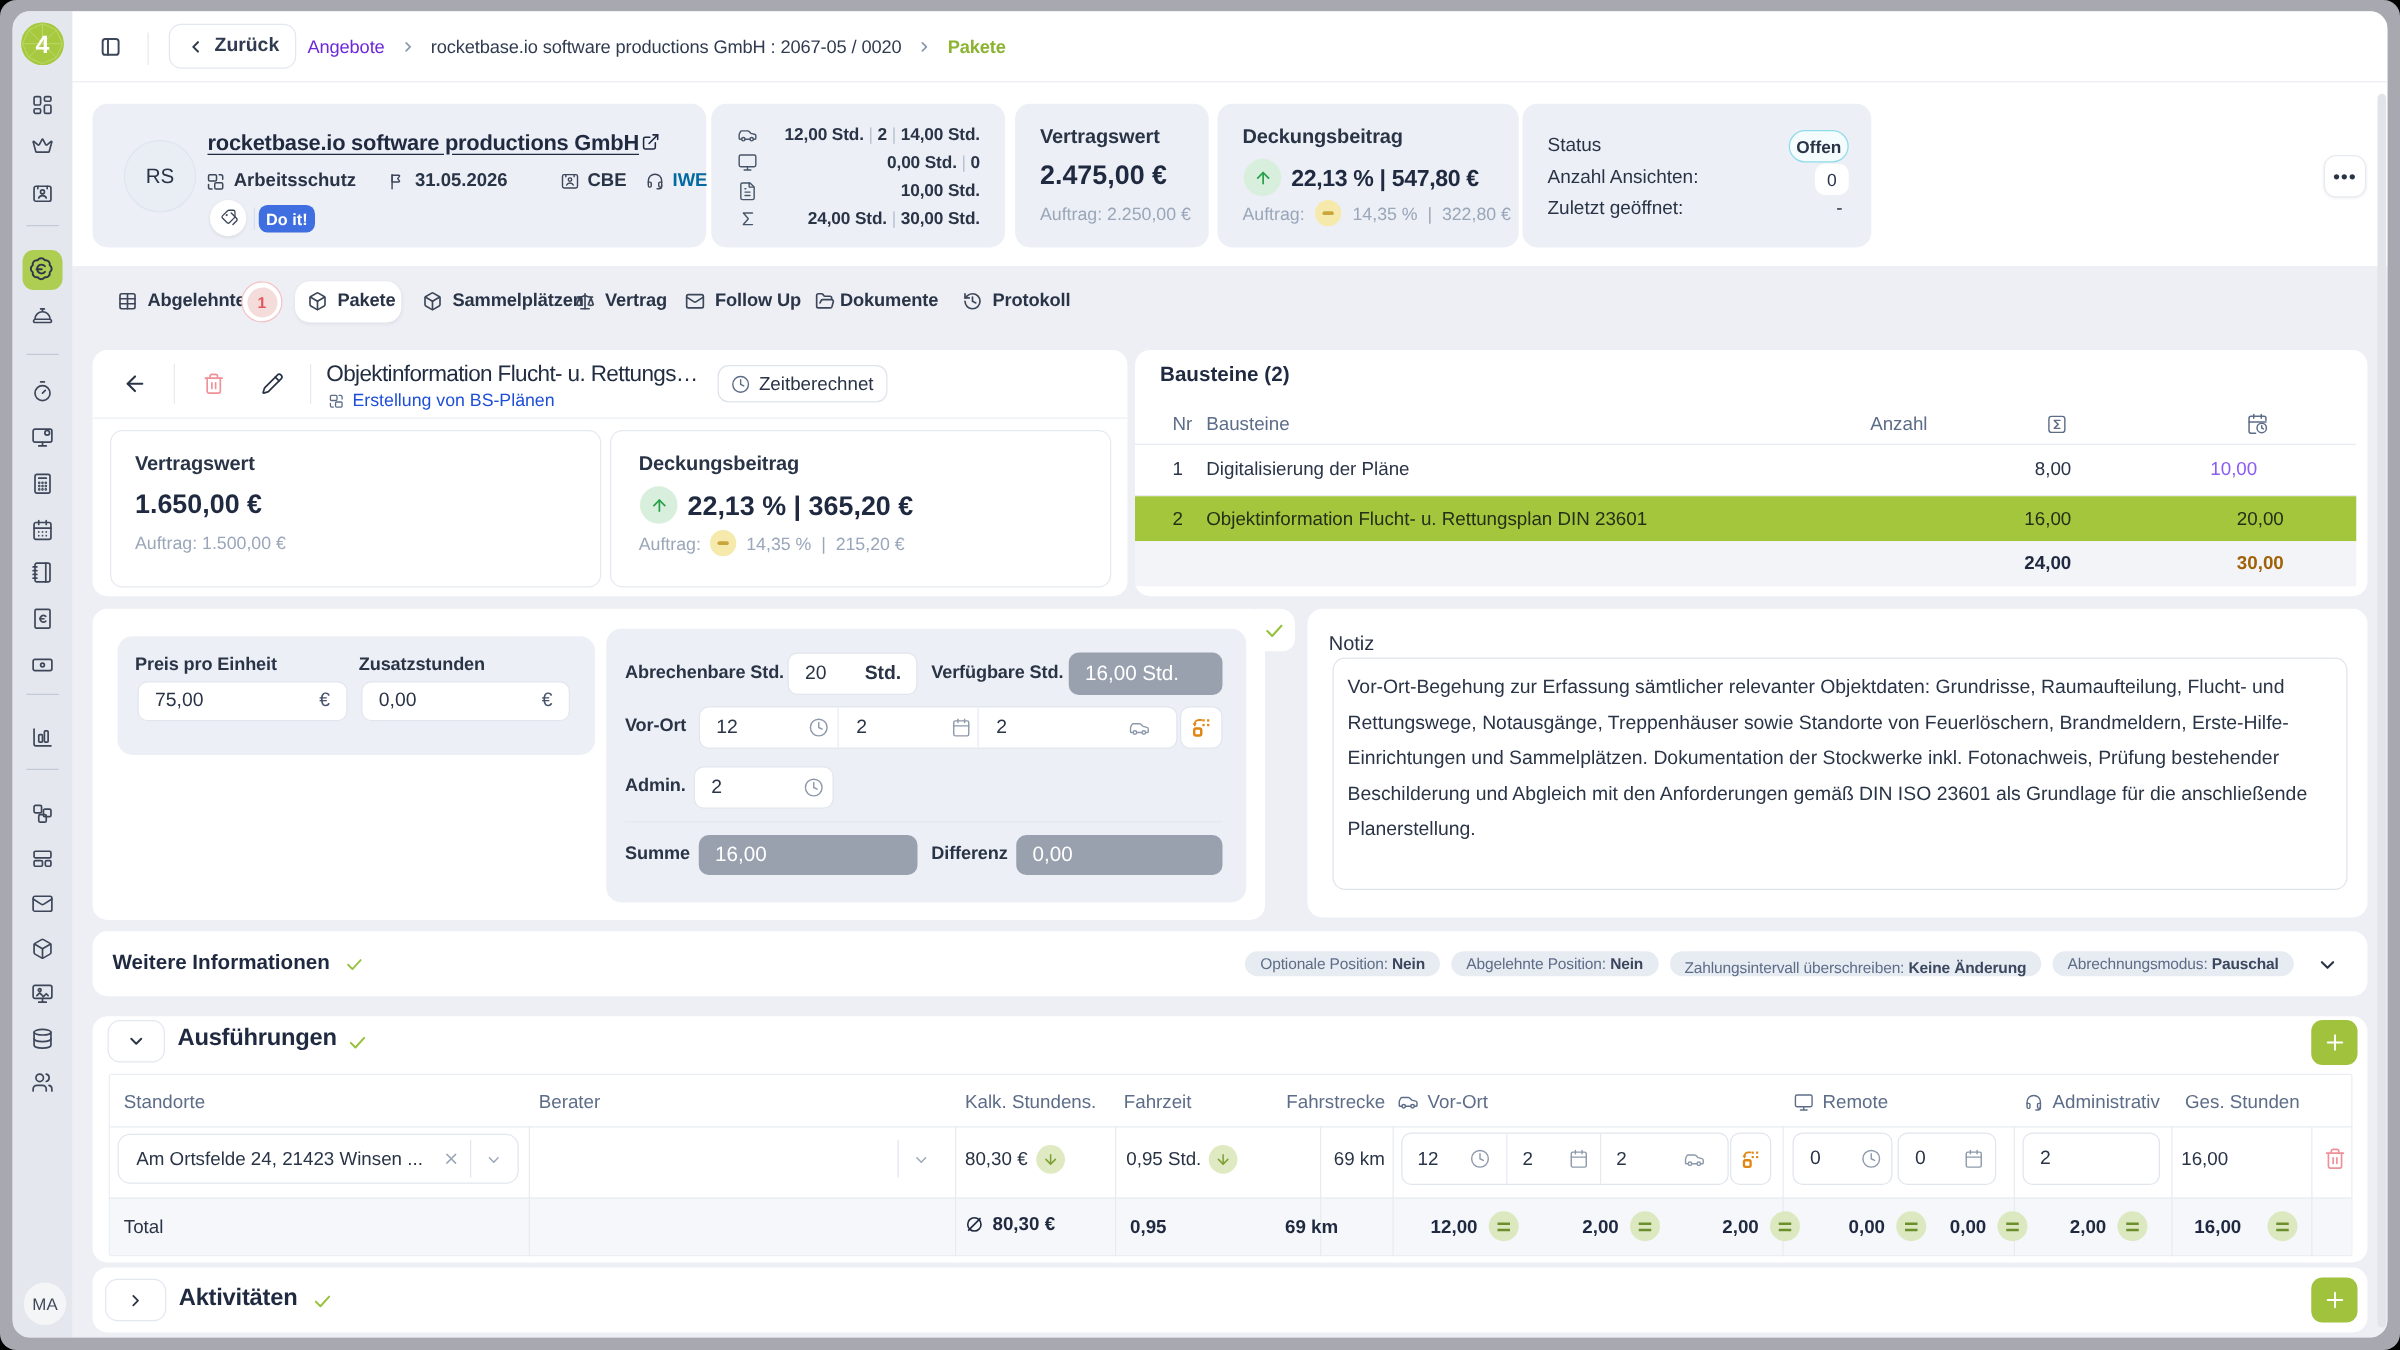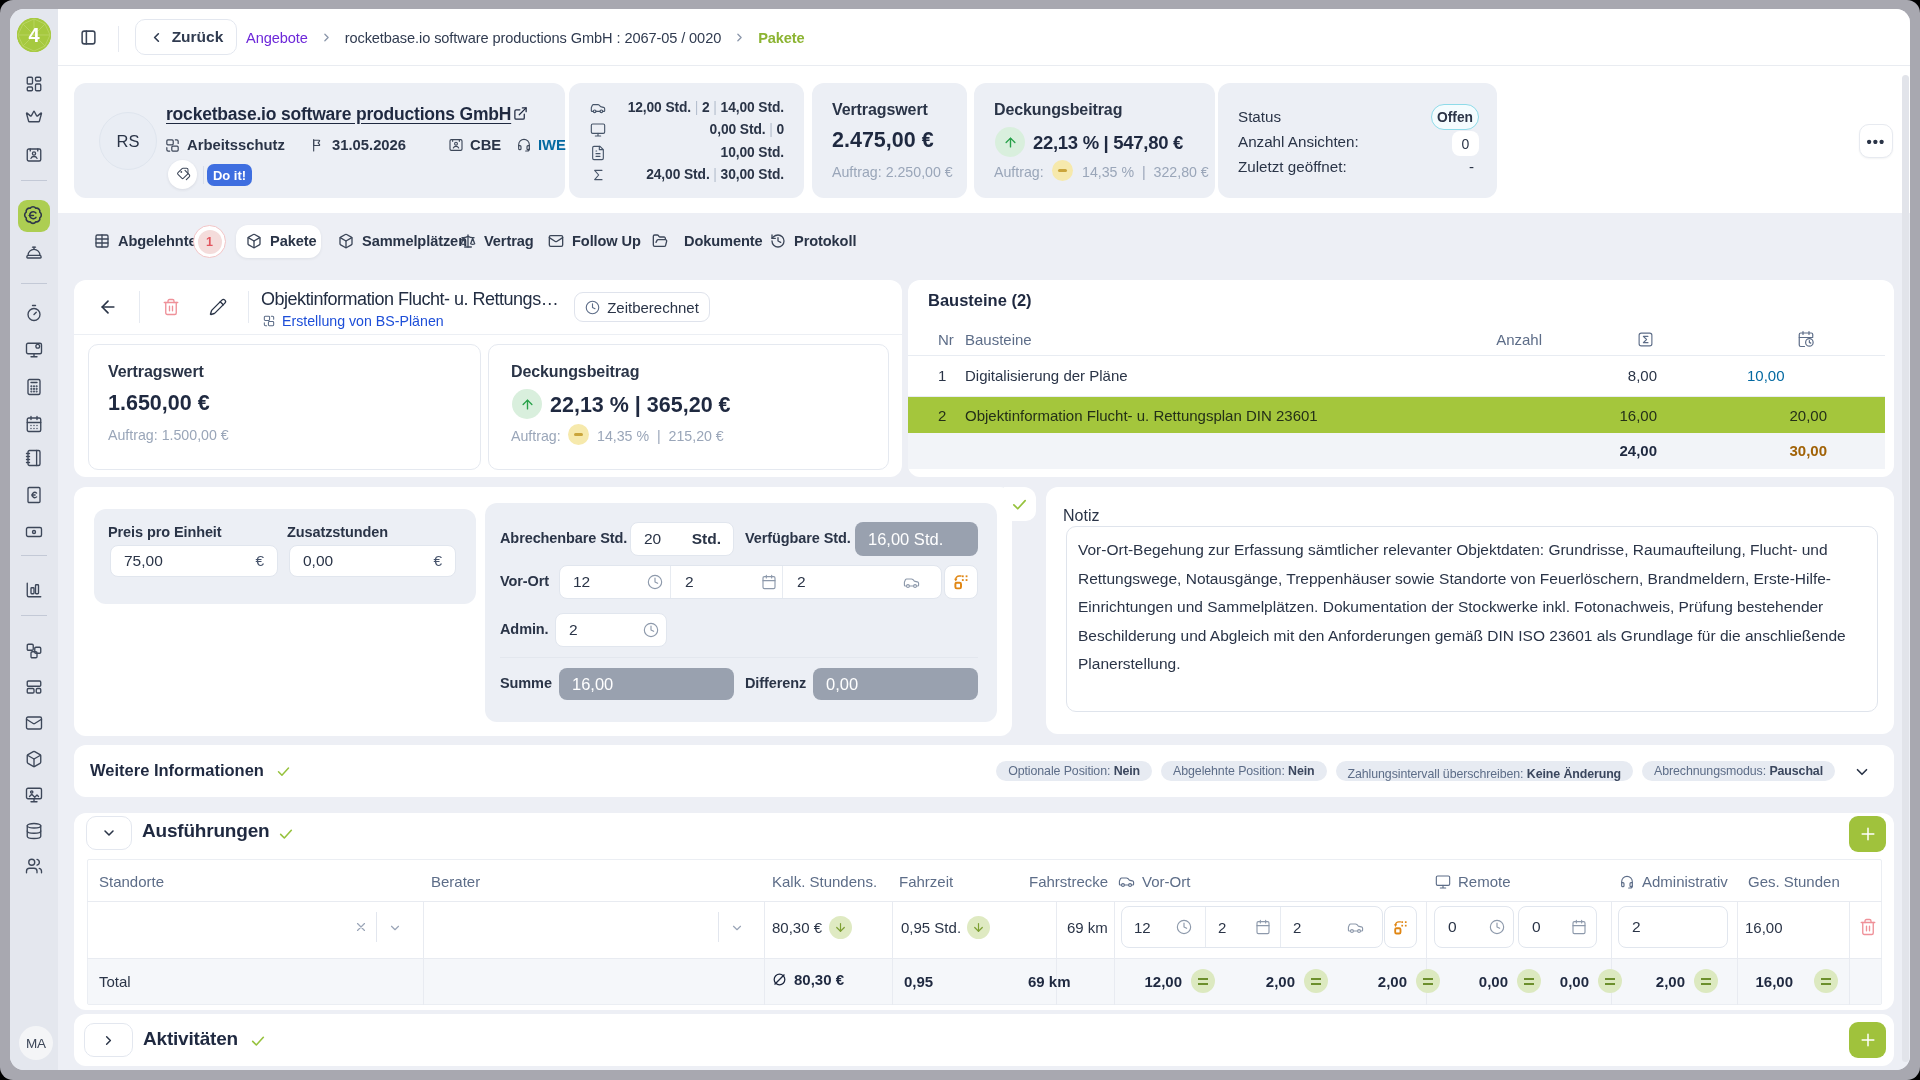--- a/index.html
+++ b/index.html
@@ -370,21 +370,21 @@
         </svg>
         <span>Vertrag</span>
       </div>
       <div class="abs row" style="left:490px;top:12px;height:32px;gap:8px;font-size:14.6px;font-weight:bold;color:#2a3447;letter-spacing:-0.1px">
         <svg width="16" height="16" viewBox="0 0 24 24" fill="none" stroke="#3d4759" stroke-width="2" stroke-linecap="round" stroke-linejoin="round">
           <rect x="2" y="4" width="20" height="16" rx="2"></rect>
           <path d="m22 7-8.97 5.7a1.94 1.94 0 0 1-2.06 0L2 7"></path>
         </svg>
         <span>Follow Up</span>
       </div>
-      <div class="abs row" style="left:594px;top:12px;height:32px;gap:16px;font-size:14.6px;font-weight:bold;color:#2a3447;letter-spacing:-0.1px">
+      <div class="abs row" style="left:594px;top:12px;height:32px;gap:4px;font-size:14.6px;font-weight:bold;color:#2a3447;letter-spacing:-0.1px">
         <svg width="16" height="16" viewBox="0 0 24 24" fill="none" stroke="#3d4759" stroke-width="2" stroke-linecap="round" stroke-linejoin="round">
           <path d="m6 14 1.5-2.9A2 2 0 0 1 9.24 10H20a2 2 0 0 1 1.94 2.5l-1.54 6a2 2 0 0 1-1.95 1.5H4a2 2 0 0 1-2-2V5a2 2 0 0 1 2-2h3.9a2 2 0 0 1 1.69.9l.81 1.2a2 2 0 0 0 1.67.9H18a2 2 0 0 1 2 2v2"></path>
         </svg>
         <span>Dokumente</span>
       </div>
       <div class="abs row" style="left:712px;top:12px;height:32px;gap:8px;font-size:14.6px;font-weight:bold;color:#2a3447;letter-spacing:-0.1px">
         <svg width="16" height="16" viewBox="0 0 24 24" fill="none" stroke="#3d4759" stroke-width="2" stroke-linecap="round" stroke-linejoin="round">
           <path d="M3 12a9 9 0 1 0 9-9 9.75 9.75 0 0 0-6.74 2.74L3 8"></path>
           <path d="M3 3v5h5"></path>
           <path d="M12 7v5l4 2"></path>
@@ -457,21 +457,21 @@
         <path d="M16 2v4M8 2v4"></path>
         <path d="M21 8.5V6a2 2 0 0 0-2-2H5a2 2 0 0 0-2 2v14a2 2 0 0 0 2 2h5"></path>
         <path d="M3 10h18"></path>
         <circle cx="16.5" cy="16.5" r="5"></circle>
         <path d="M16.5 14v2.5l1.8 1"></path>
       </svg>
       <div class="abs" style="left:850px;top:142px;width:977px;height:1px;background:#e8ecf2"></div>
       <div class="abs" style="left:880px;top:154px;font-size:15px;color:#2a3447">1</div>
       <div class="abs" style="left:907px;top:154px;font-size:15px;color:#2a3447">Digitalisierung der Pläne</div>
       <div class="abs" style="left:1519px;top:154px;width:80px;text-align:right;font-size:15px;color:#2a3447">8,00</div>
-      <div class="abs" style="left:1689px;top:154px;width:80px;text-align:left;font-size:15px;color:#0369a1">10,00</div>
+      <div class="abs" style="left:1689px;top:154px;width:80px;text-align:center;font-size:15px;color:#8b5cf6">10,00</div>
       <div class="abs" style="left:850px;top:183px;width:977px;height:1px;background:#e8ecf2"></div>
       <div class="abs" style="left:850px;top:184px;width:977px;height:36px;background:#a4c63c"></div>
       <div class="abs" style="left:880px;top:194px;font-size:15px;color:#243018">2</div>
       <div class="abs" style="left:907px;top:194px;font-size:15px;color:#243018">Objektinformation Flucht- u. Rettungsplan DIN 23601</div>
       <div class="abs" style="left:1519px;top:194px;width:80px;text-align:right;font-size:15px;color:#243018">16,00</div>
       <div class="abs" style="left:1689px;top:194px;width:80px;text-align:right;font-size:15px;color:#243018">20,00</div>
       <div class="abs" style="left:850px;top:220px;width:977px;height:36px;background:#f2f4f8"></div>
       <div class="abs" style="left:1519px;top:229px;width:80px;text-align:right;font-size:15px;font-weight:bold;color:#1f2940">24,00</div>
       <div class="abs" style="left:1689px;top:229px;width:80px;text-align:right;font-size:15px;font-weight:bold;color:#a16207">30,00</div>
       <div class="wcard" style="left:16px;top:274px;width:938px;height:249px"></div>
@@ -610,20 +610,23 @@
           <rect x="2" y="3" width="20" height="14" rx="2"></rect>
           <path d="M12 17v4M8 21h8"></path>
         </svg>Remote</div>
       <div class="colhead" style="left:1561px;top:660px"><svg width="16" height="16" viewBox="0 0 24 24" fill="none" stroke="#5d6d88" stroke-width="1.7" stroke-linecap="round" stroke-linejoin="round">
           <path d="M4 13.5v-2a8 8 0 0 1 16 0v2"></path>
           <path d="M4 13h2a1.5 1.5 0 0 1 1.5 1.5v3A1.5 1.5 0 0 1 6 19H5.5A1.5 1.5 0 0 1 4 17.5Z"></path>
           <path d="M20 13h-2a1.5 1.5 0 0 0-1.5 1.5v3A1.5 1.5 0 0 0 18 19h.5a1.5 1.5 0 0 0 1.5-1.5Z"></path>
           <path d="M20 16.5v1.5a3 3 0 0 1-3 3h-2.5"></path>
         </svg>Administrativ</div>
       <div class="colhead" style="left:1690px;top:660px">Ges. Stunden</div>
+      <div class="abs row" style="left:36px;top:694px;width:321px;height:40px;border:1px solid #e2e6ee;border-radius:10px;background:#fff;font-size:15px">
+        <span style="margin-left:14px;white-space:nowrap;overflow:hidden">Am Ortsfelde 24, 21423 Winsen ...</span>
+      </div>
       <svg style="position:absolute;left:296px;top:707px" width="14" height="14" viewBox="0 0 24 24" fill="none" stroke="#9aa5b7" stroke-width="2" stroke-linecap="round" stroke-linejoin="round">
         <path d="M18 6 6 18M6 6l12 12"></path>
       </svg>
       <div class="abs" style="left:318px;top:699px;width:1px;height:30px;background:#e2e6ee"></div>
       <svg style="position:absolute;left:330px;top:708px" width="14" height="14" viewBox="0 0 24 24" fill="none" stroke="#9aa5b7" stroke-width="2" stroke-linecap="round" stroke-linejoin="round">
         <path d="m6 9 6 6 6-6"></path>
       </svg>
       <div class="abs" style="left:660px;top:699px;width:1px;height:30px;background:#e2e6ee"></div>
       <svg style="position:absolute;left:672px;top:708px" width="14" height="14" viewBox="0 0 24 24" fill="none" stroke="#9aa5b7" stroke-width="2" stroke-linecap="round" stroke-linejoin="round">
         <path d="m6 9 6 6 6-6"></path>

